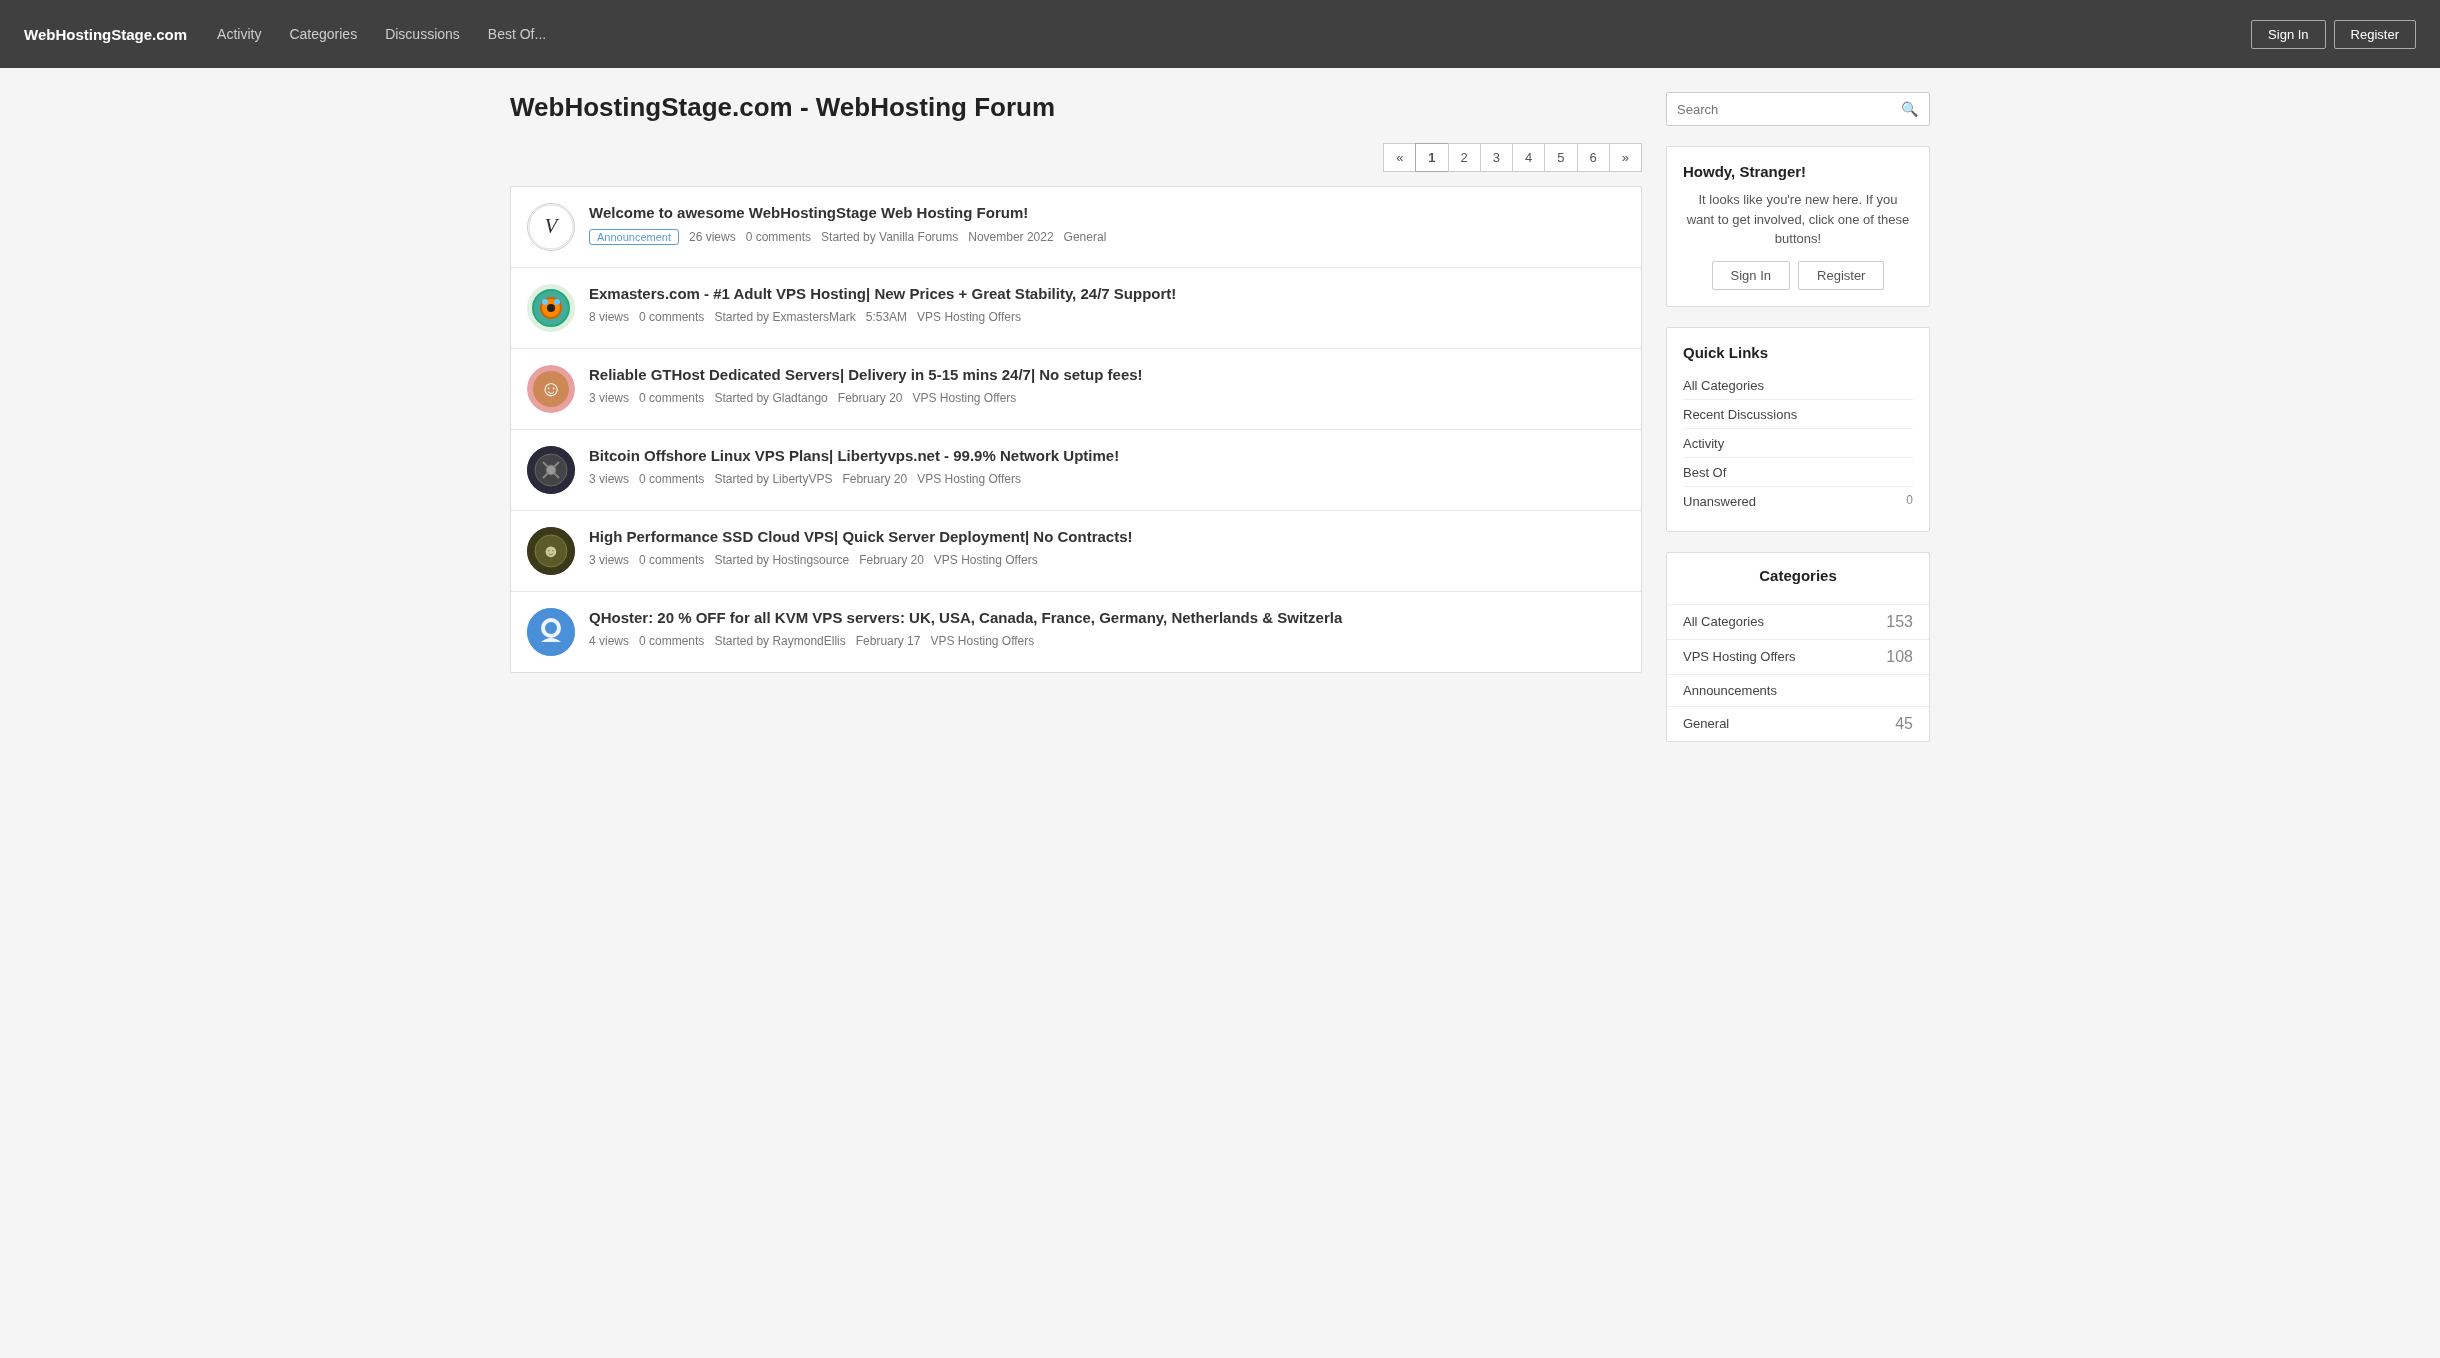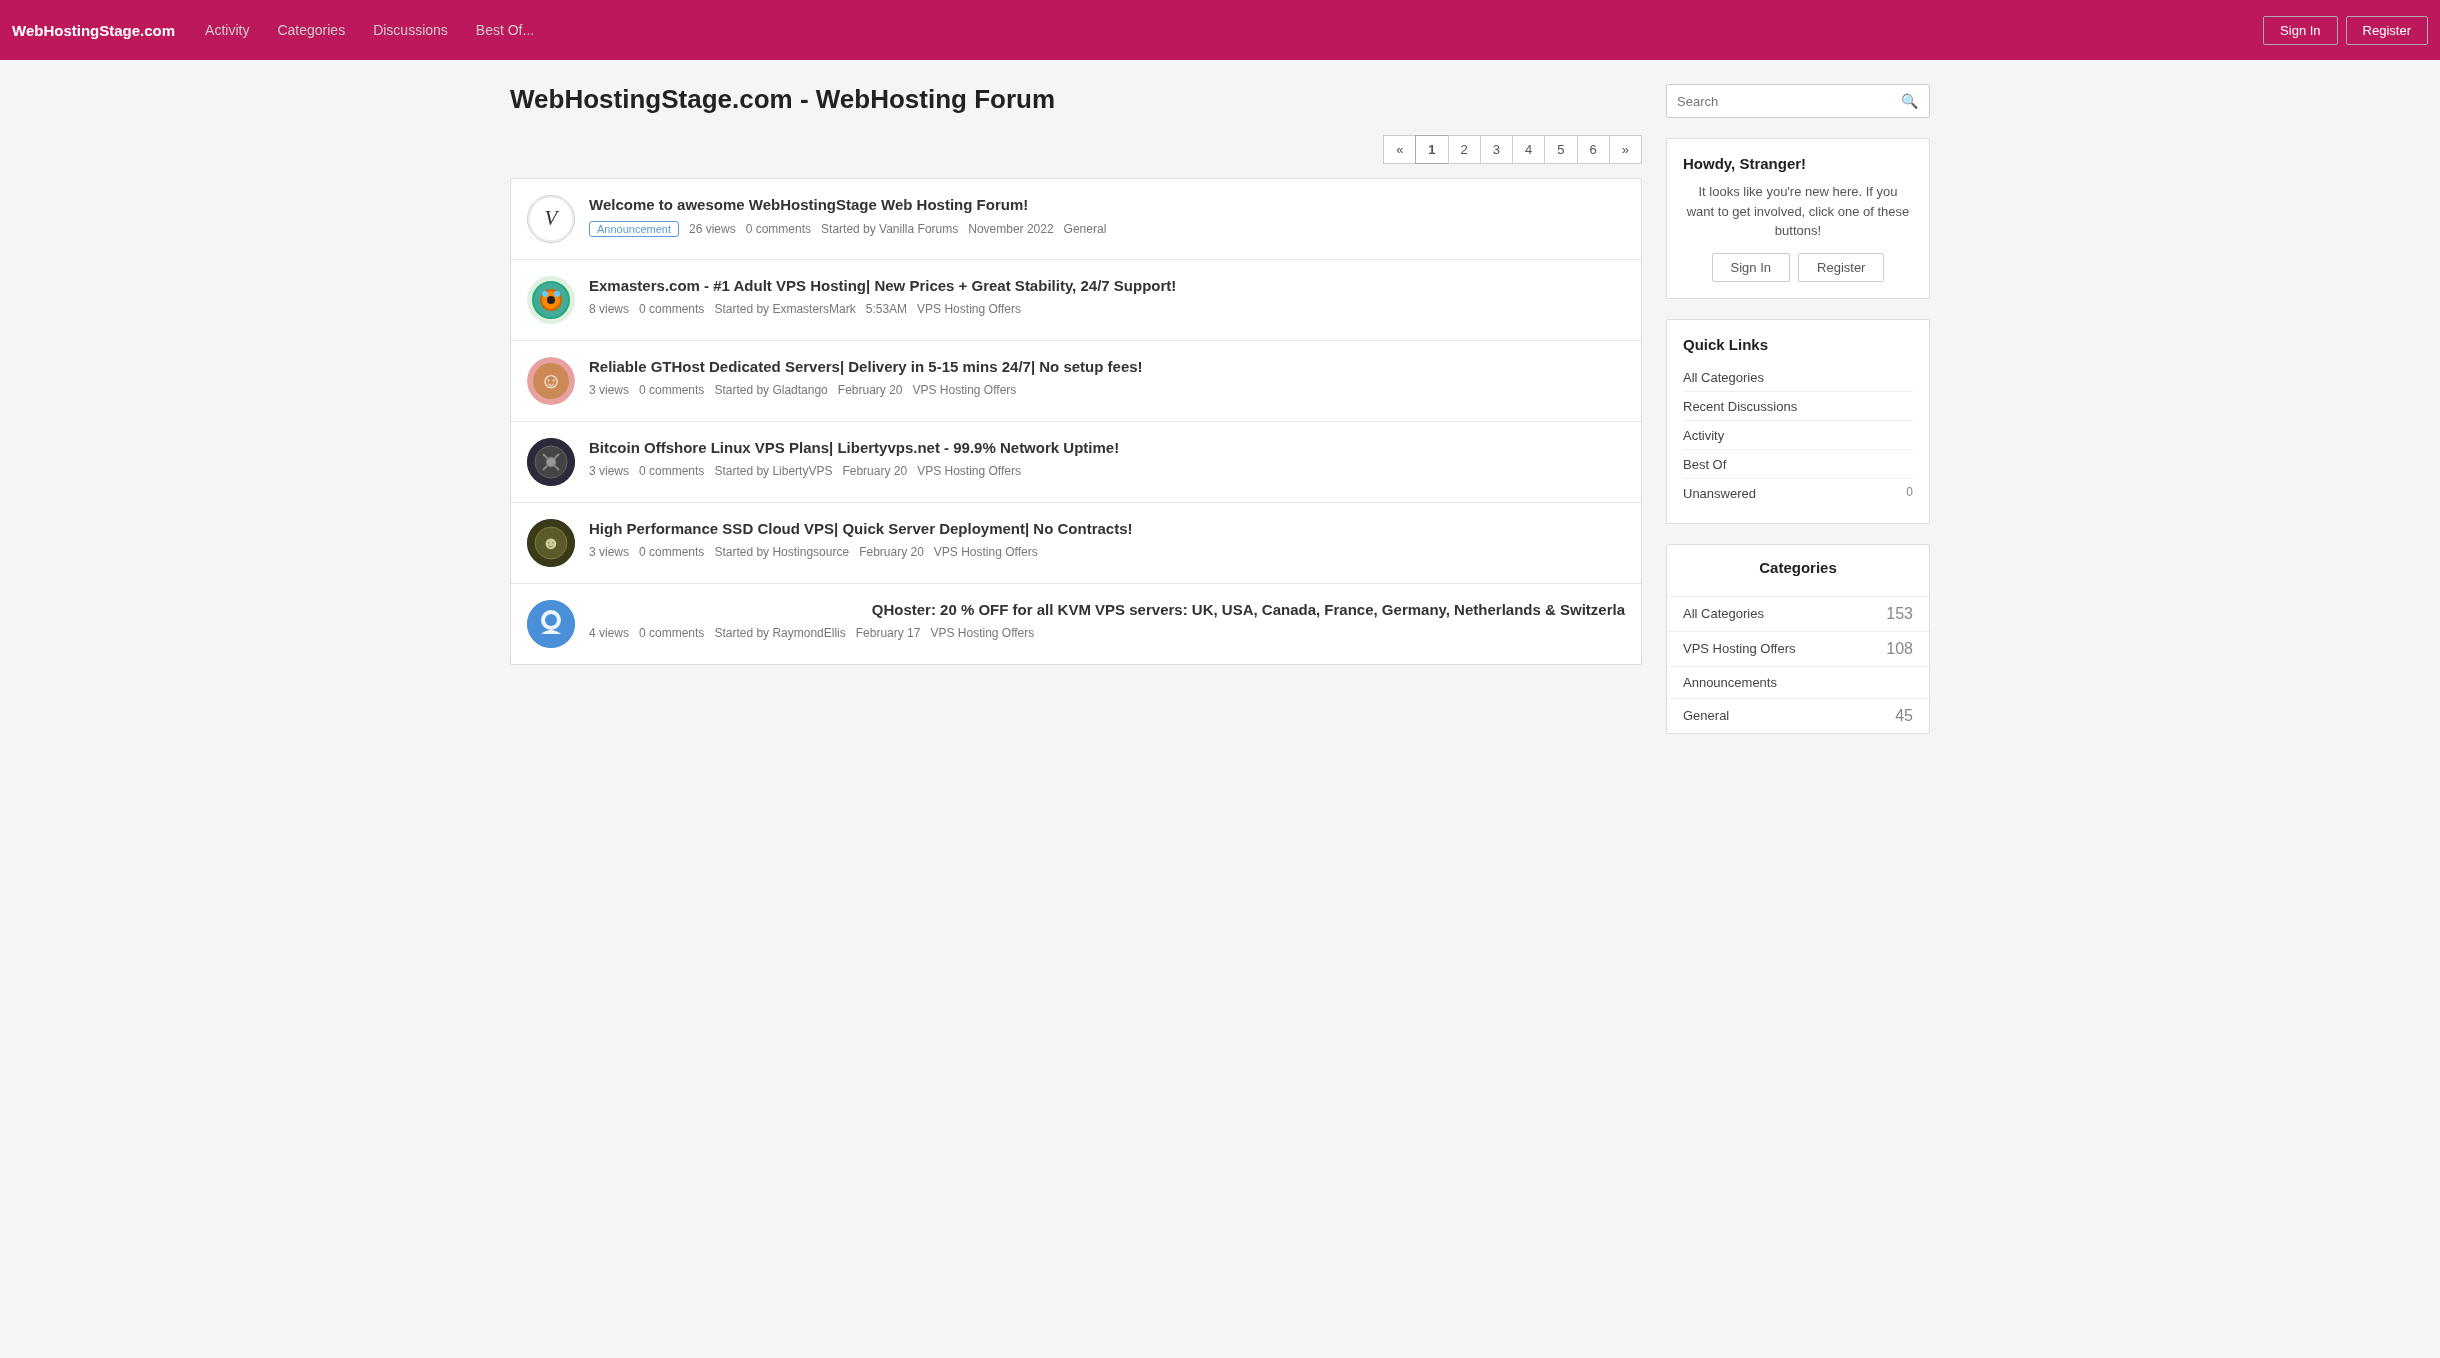--- a/index.html
+++ b/index.html
@@ -1,24 +1,24 @@
 <!DOCTYPE html>
 <html><head>
   <meta charset="utf-8">
   <style>
     * { box-sizing: border-box; margin: 0; padding: 0; }
     body { font-family: Arial, sans-serif; font-size: 14px; background: #f5f5f5; color: #333; }
 
     
     nav {
-      background: #be185d;
+      background: #404040;
       display: flex;
       align-items: center;
-      padding: 0 12px;
-      height: 60px;
+      padding: 0 24px;
+      height: 68px;
     }
     nav .nav-brand {
       color: #fff;
       font-size: 15px;
       font-weight: bold;
       margin-right: 30px;
       white-space: nowrap;
     }
     nav .nav-links {
       display: flex;
@@ -92,21 +92,21 @@
       background: #fff;
       border: 1px solid #ddd;
       border-radius: 2px;
     }
     .discussion-item {
       display: flex;
       align-items: flex-start;
       padding: 16px;
       border-bottom: 1px solid #e8e8e8;
     }
-    .discussion-item:last-child { border-bottom: none; text-align: right; }
+    .discussion-item:last-child { border-bottom: none; }
     .discussion-avatar {
       width: 48px;
       height: 48px;
       border-radius: 50%;
       margin-right: 14px;
       flex-shrink: 0;
       display: flex;
       align-items: center;
       justify-content: center;
       font-size: 20px;

